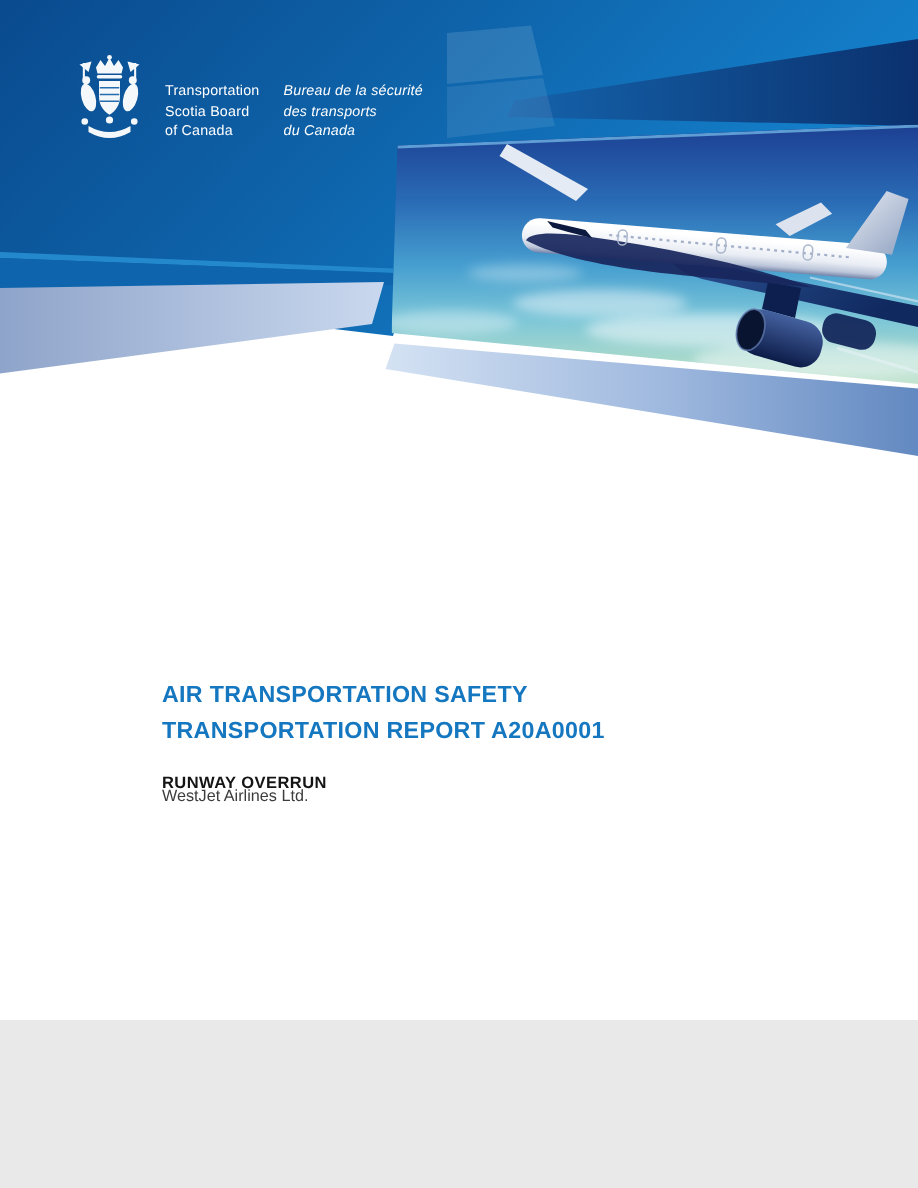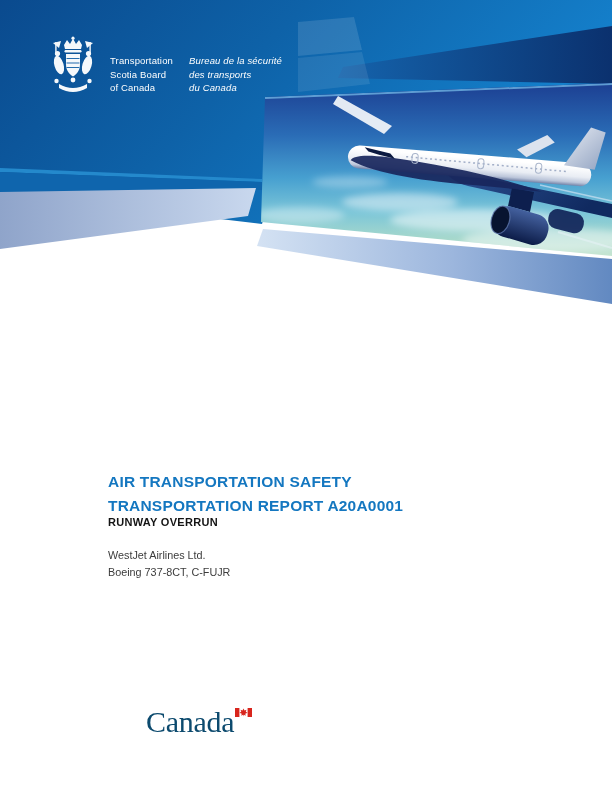--- a/index.html
+++ b/index.html
@@ -1,30 +1,30 @@
 <!DOCTYPE html>
 <html><head>
 <meta charset="utf-8">
 <style>
   html,body{margin:0;padding:0;background:#e9e9e9;}
   .page{
-    width:612px;height:792px;position:relative;margin:0 auto;
+    width:612px;height:680px;position:relative;margin:0 auto;
     background:#ffffff;overflow:hidden;
     font-family:"Liberation Sans", sans-serif;
   }
   .banner-svg{position:absolute;top:0;left:0;display:block;}
   .crest{position:absolute;left:50px;top:36px;}
   .dept{position:absolute;color:#ffffff;font-size:9.5px;line-height:13.5px;letter-spacing:.15px;}
   .dept-en{left:110px;top:54px;}
   .dept-fr{left:189px;top:54px;font-style:italic;}
   .title-block{position:absolute;left:108px;top:452px;color:#1477c0;
-    font-size:15.5px;font-weight:bold;line-height:24px;letter-spacing:.2px;margin-top:18px;}
+    font-size:15.5px;font-weight:bold;line-height:24px;letter-spacing:.2px;}
   .subject{position:absolute;left:108px;top:516px;color:#141414;
     font-size:11px;font-weight:bold;letter-spacing:.3px;text-align:center;}
-  .details{position:absolute;left:108px;top:547px;color:#3c3c3c;
+  .details{position:absolute;left:108px;top:523px;color:#3c3c3c;
     font-size:10.8px;line-height:17px;}
   .wordmark{position:absolute;left:106px;top:705px;color:#0c4a6e;
     font-family:"Liberation Serif", serif;font-size:30px;letter-spacing:-.3px;margin-left:40px;}
   .wordmark .flag{position:absolute;left:89px;top:3px;}
 </style>
 </head>
 <body>
 
 <div class="page">
 
@@ -193,21 +193,20 @@
 
   <div class="title-block">
     <div>AIR TRANSPORTATION SAFETY</div>
     <div>TRANSPORTATION REPORT A20A0001</div>
   </div>
 
   <div class="subject">RUNWAY OVERRUN</div>
 
   <div class="details">
     <div>WestJet Airlines Ltd.</div>
-    <div>Boeing 737-8CT, C-FUJR</div>
   </div>
 
   <div class="wordmark">
     <span>Canada</span>
     <svg class="flag" width="17" height="9" viewBox="0 0 17 9">
       <rect x="0" y="0" width="4.4" height="9" fill="#d8251d"></rect>
       <rect x="12.6" y="0" width="4.4" height="9" fill="#d8251d"></rect>
       <g transform="translate(8.5,4.6) scale(1.25)" fill="#d8251d">
         <path d="M0,-3.2 L0.8,-1.6 L2.4,-2.2 L1.8,-0.6 L3.2,0.2 L1.4,1 L1.8,2.6 L0.3,1.8 L0,3.2 L-0.3,1.8 L-1.8,2.6 L-1.4,1 L-3.2,0.2 L-1.8,-0.6 L-2.4,-2.2 L-0.8,-1.6 Z"></path>
       </g>

